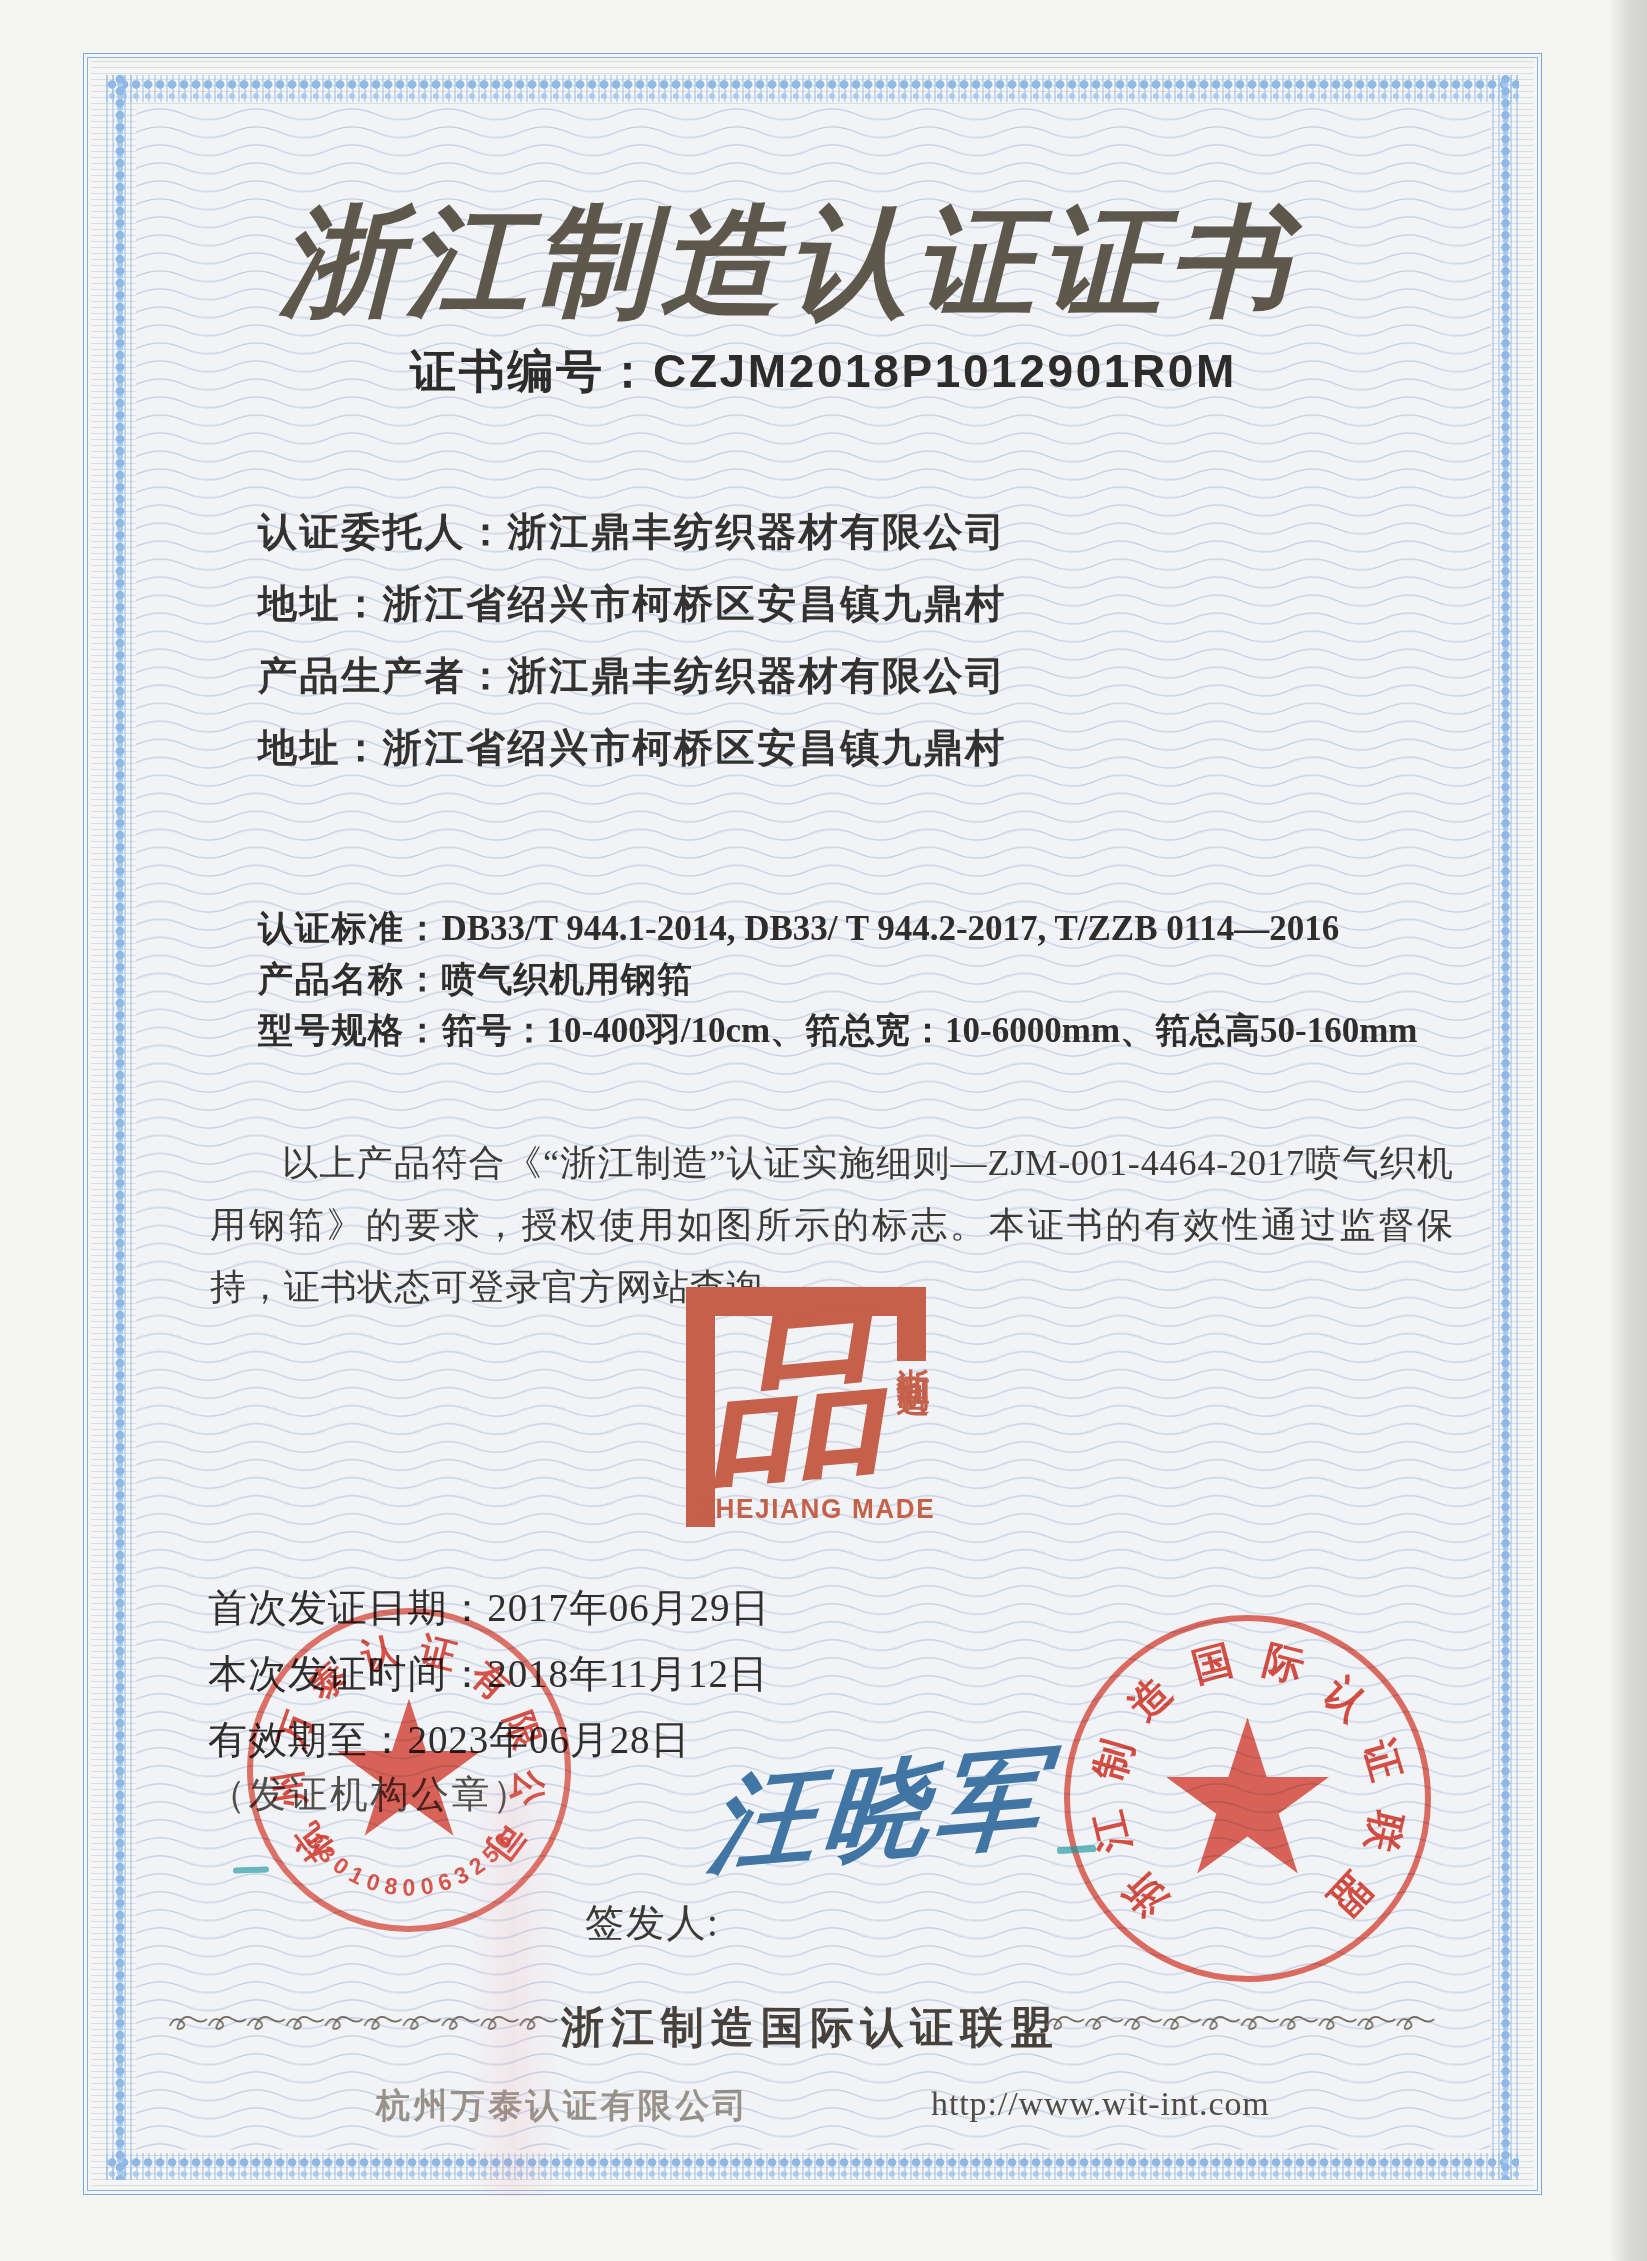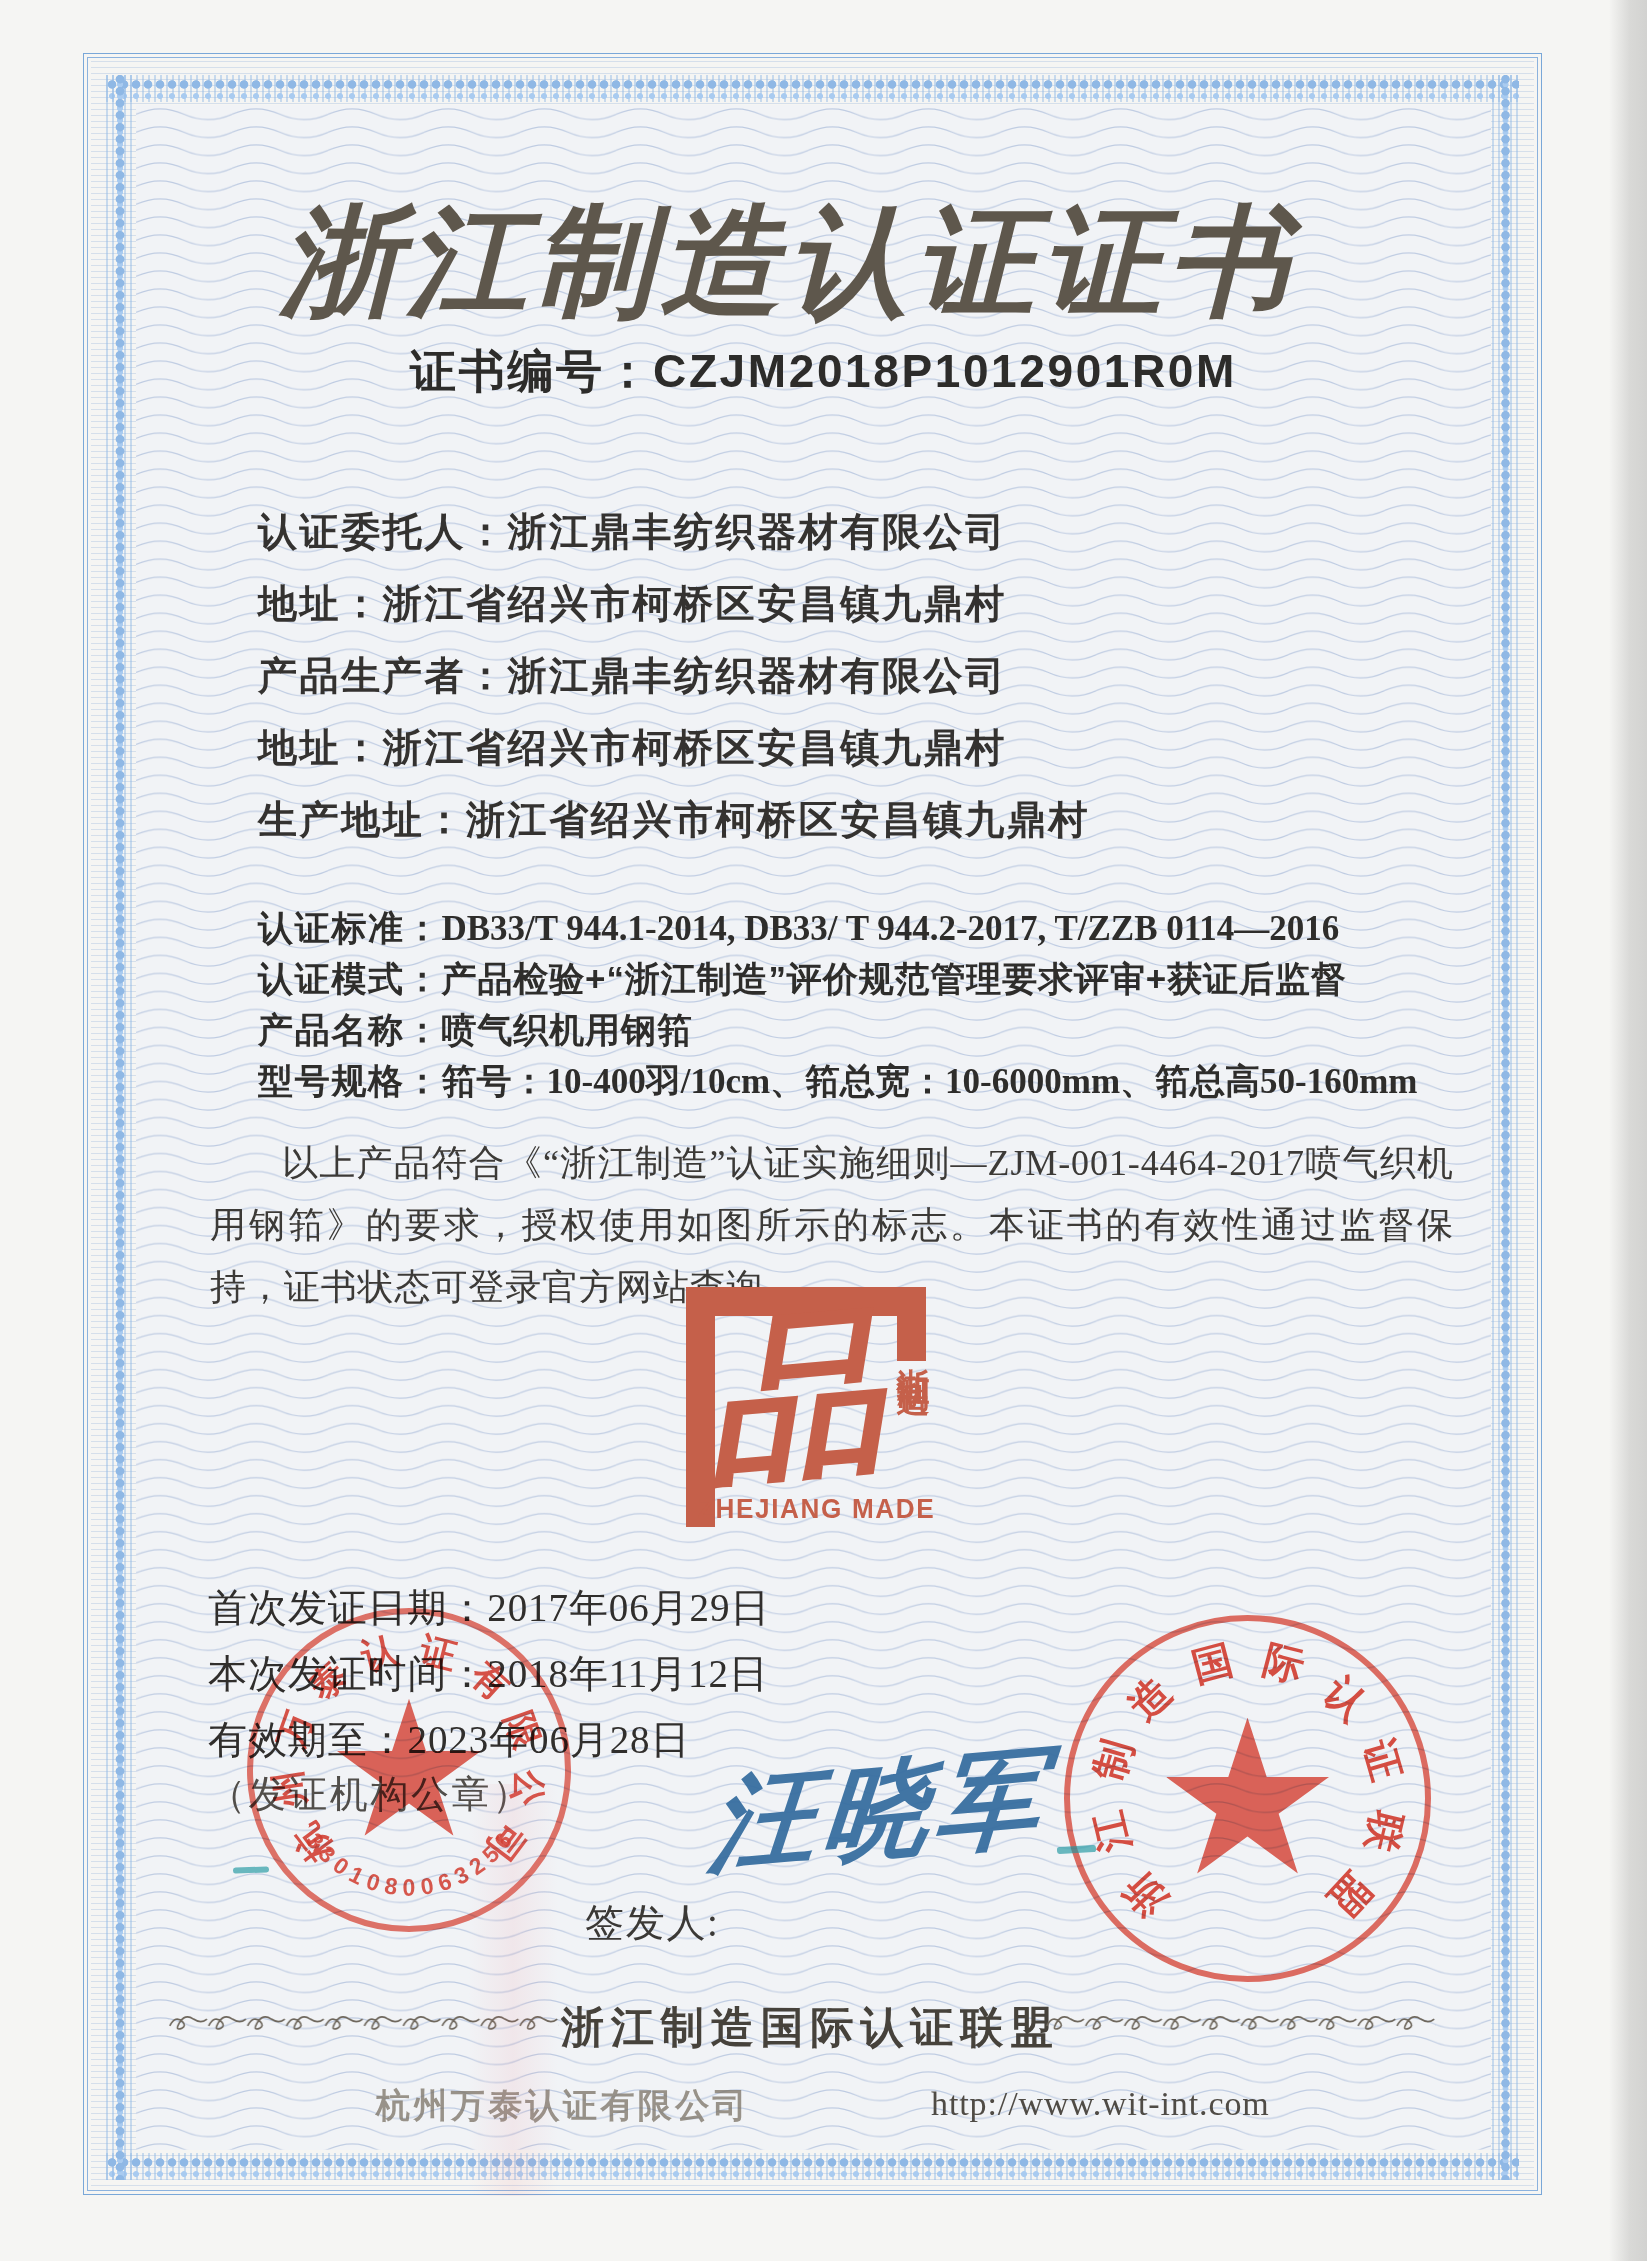--- a/index.html
+++ b/index.html
@@ -137,29 +137,25 @@
   </div>
 
   <div class="abs" id="title">浙江制造认证证书</div>
   <div class="abs" id="cert-no">证书编号：CZJM2018P1012901R0M</div>
 
   <div class="abs" id="info-block">
     <div>认证委托人：浙江鼎丰纺织器材有限公司</div>
     <div>地址：浙江省绍兴市柯桥区安昌镇九鼎村</div>
     <div>产品生产者：浙江鼎丰纺织器材有限公司</div>
     <div>地址：浙江省绍兴市柯桥区安昌镇九鼎村</div>
-    <div>生产地址：浙江省绍兴市柯桥区安昌镇九鼎村</div>
   </div>
 
   <div class="abs" id="spec-block">
     <div>
       <span class="lbl">认证标准：</span><span class="val-serif">DB33/T 944.1-2014, DB33/ T 944.2-2017, T/ZZB 0114—2016</span>
-    </div>
-    <div>
-      <span class="lbl">认证模式：</span><span class="val-hei">产品检验+“浙江制造”评价规范管理要求评审+获证后监督</span>
     </div>
     <div>
       <span class="lbl">产品名称：</span><span class="val-hei">喷气织机用钢筘</span>
     </div>
     <div>
       <span class="lbl">型号规格：</span><span class="val-serif">筘号：10-400羽/10cm、筘总宽：10-6000mm、筘总高50-160mm</span>
     </div>
   </div>
 
   <div class="abs" id="paragraph">以上产品符合《“浙江制造”认证实施细则—ZJM-001-4464-2017喷气织机用钢筘》的要求，授权使用如图所示的标志。本证书的有效性通过监督保持，证书状态可登录官方网站查询。</div>

